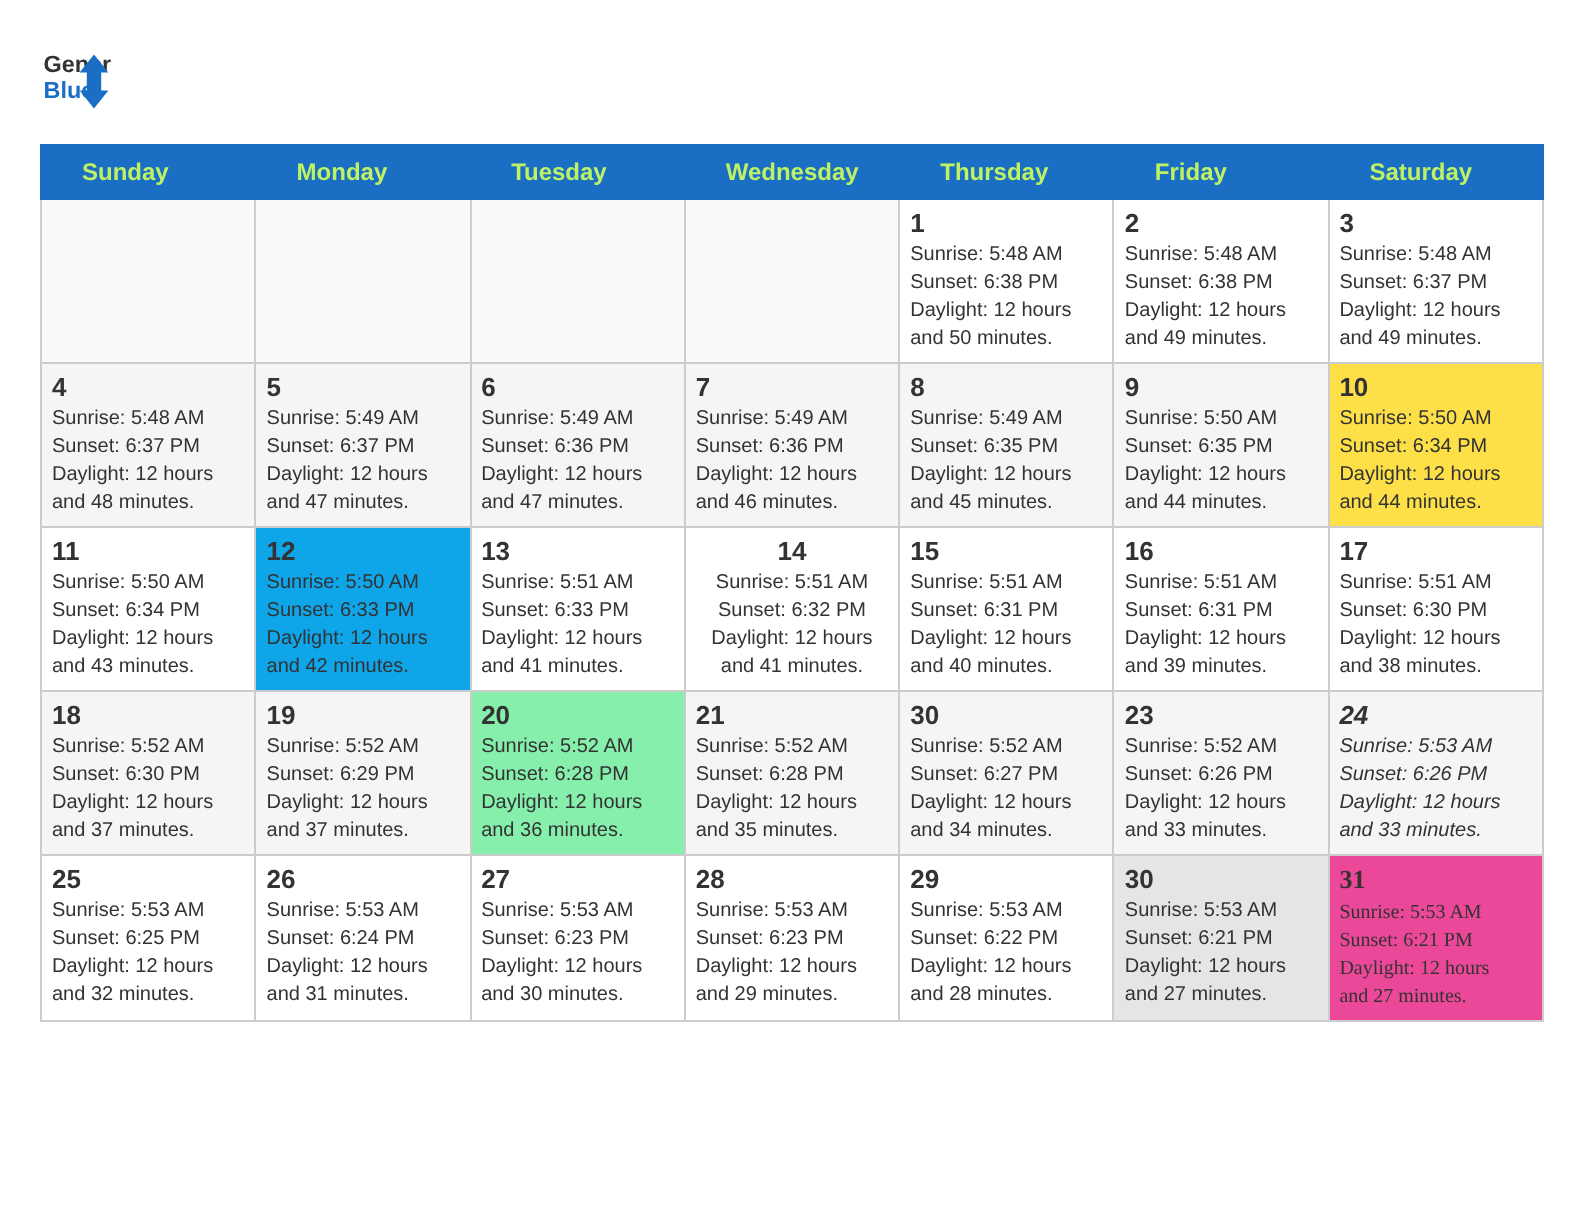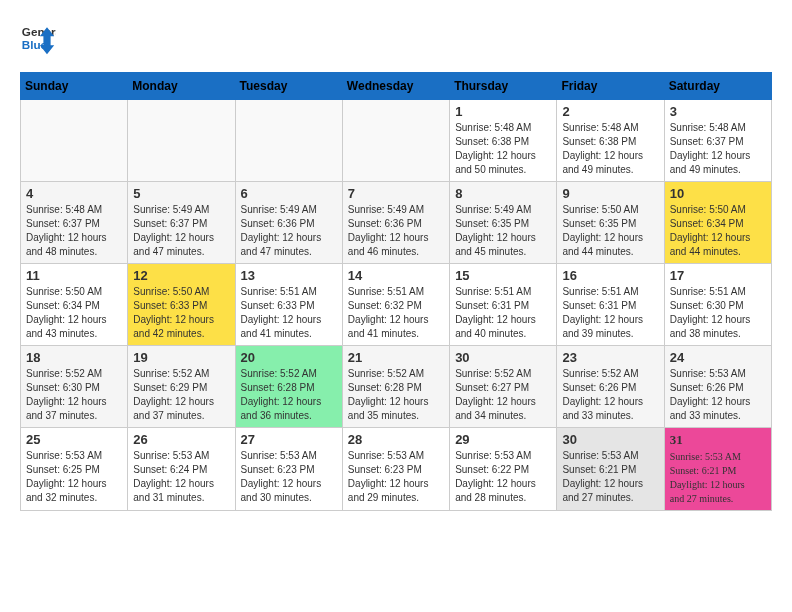--- a/index.html
+++ b/index.html
@@ -37,24 +37,24 @@
       font-size: 16px;
       color: #555;
     }
     table {
       width: 100%;
       border-collapse: collapse;
       table-layout: fixed;
     }
     th {
       background: #1a6fc4;
-      color: #000000;
+      color: #bef264;
       font-size: 12px;
       font-weight: bold;
-      padding: 6px 4px;
+      padding: 6px 20px;
       text-align: left;
       border: 1px solid #1a6fc4;
       margin-left: 36px;
     }
     td {
       border: 1px solid #ccc;
       vertical-align: top;
       padding: 4px 5px;
       min-height: 70px;
       height: 80px;
@@ -191,35 +191,35 @@
         </td>
       </tr>
       <tr>
         <td style="background: rgb(255, 255, 255);">
           <div class="day-num">11</div>
           <div class="day-info" style="white-space: pre-line;">Sunrise: 5:50 AM
 Sunset: 6:34 PM
 Daylight: 12 hours
 and 43 minutes.</div>
         </td>
-        <td style="background: #fde047;">
+        <td style="background: #0ea5e9;">
           <div class="day-num">12</div>
           <div class="day-info" style="white-space: pre-line;">Sunrise: 5:50 AM
 Sunset: 6:33 PM
 Daylight: 12 hours
 and 42 minutes.</div>
         </td>
         <td style="background: rgb(255, 255, 255);">
           <div class="day-num">13</div>
           <div class="day-info" style="white-space: pre-line;">Sunrise: 5:51 AM
 Sunset: 6:33 PM
 Daylight: 12 hours
 and 41 minutes.</div>
         </td>
-        <td style="background: rgb(255, 255, 255);">
+        <td style="background: rgb(255, 255, 255); text-align: center;">
           <div class="day-num">14</div>
           <div class="day-info" style="white-space: pre-line;">Sunrise: 5:51 AM
 Sunset: 6:32 PM
 Daylight: 12 hours
 and 41 minutes.</div>
         </td>
         <td style="background: rgb(255, 255, 255);">
           <div class="day-num">15</div>
           <div class="day-info" style="white-space: pre-line;">Sunrise: 5:51 AM
 Sunset: 6:31 PM
@@ -277,21 +277,21 @@
 Daylight: 12 hours
 and 34 minutes.</div>
         </td>
         <td style="background: rgb(245, 245, 245);">
           <div class="day-num">23</div>
           <div class="day-info" style="white-space: pre-line;">Sunrise: 5:52 AM
 Sunset: 6:26 PM
 Daylight: 12 hours
 and 33 minutes.</div>
         </td>
-        <td style="background: rgb(245, 245, 245);">
+        <td style="background: rgb(245, 245, 245); font-style: italic;">
           <div class="day-num">24</div>
           <div class="day-info" style="white-space: pre-line;">Sunrise: 5:53 AM
 Sunset: 6:26 PM
 Daylight: 12 hours
 and 33 minutes.</div>
         </td>
       </tr>
       <tr>
         <td style="background: rgb(255, 255, 255);">
           <div class="day-num">25</div>

